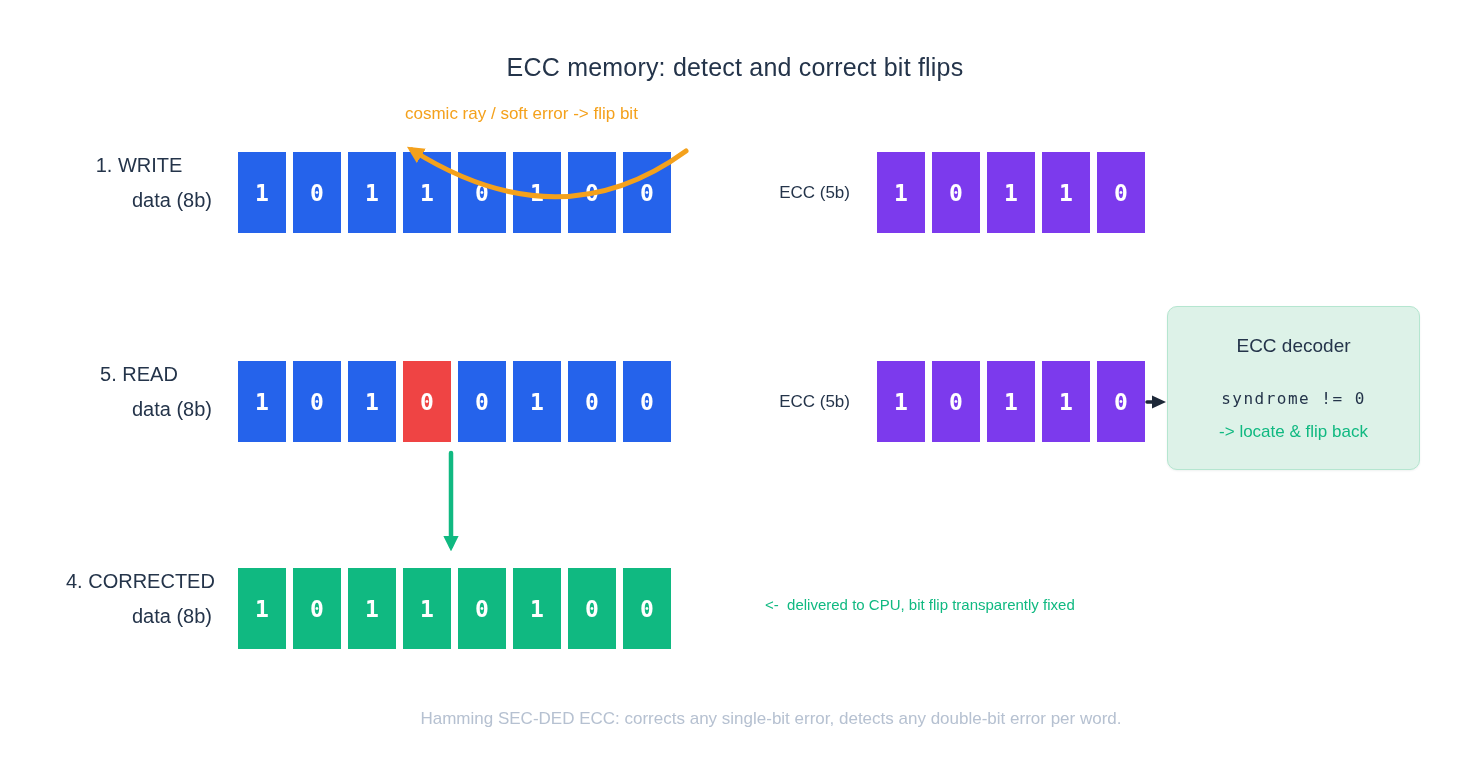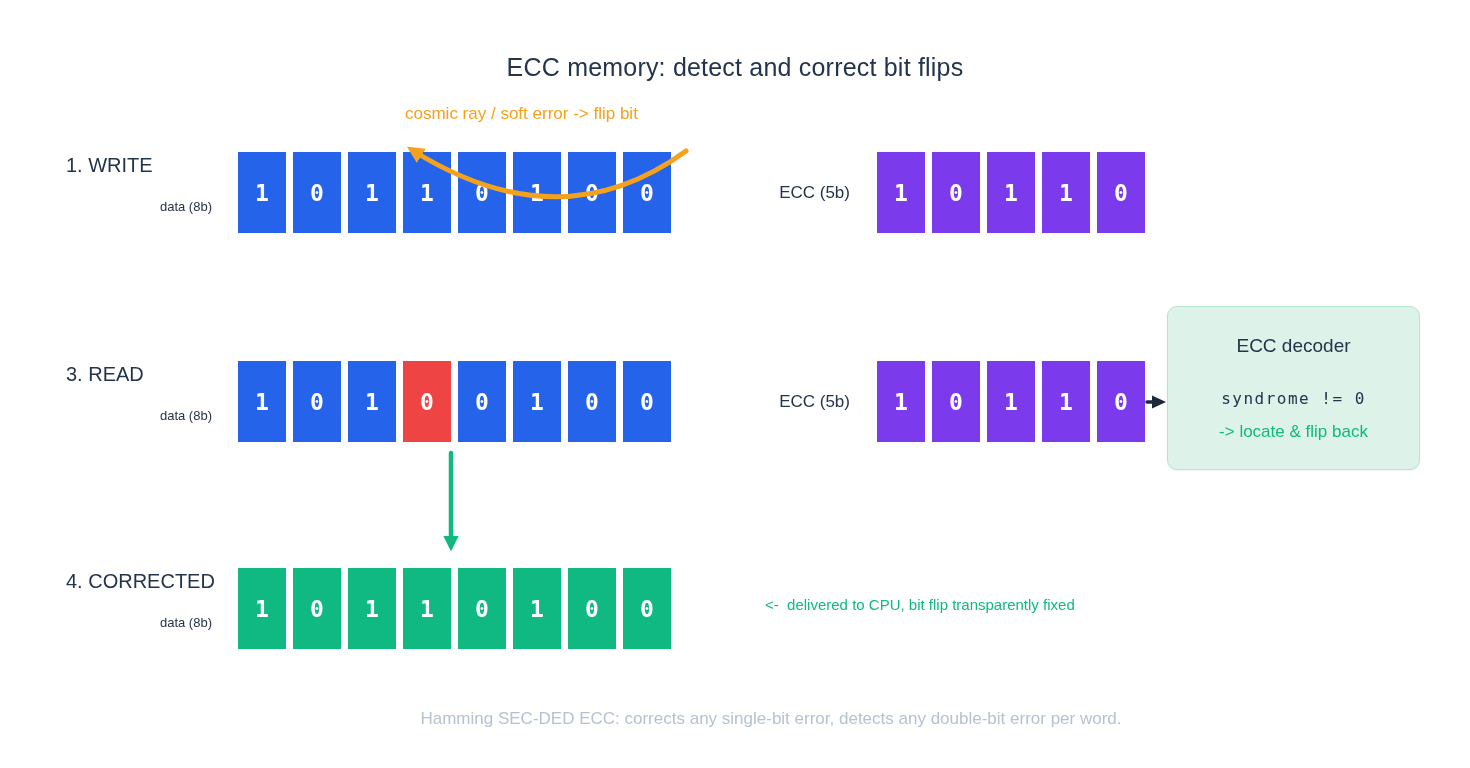--- a/index.html
+++ b/index.html
@@ -11,22 +11,22 @@
   .abs{position:absolute;}
   .title{
     top:53px; left:0; width:100%; text-align:center;
     font-size:25px; font-weight:500; letter-spacing:.2px; color:var(--ink,#24344a);
   }
   .cosmic{
     top:104px; left:405px; font-size:17px; color:var(--accent-orange,#f4a11c);
   }
   
   .labels{ left:66px; width:146px; }
-  .labels .step{ font-size:20px; white-space:nowrap; color:var(--ink,#24344a); }
-  .labels .sub{ font-size:13px; text-align:right; margin-top:22px; color:var(--ink,#24344a); }
+  .labels .step{ font-size:20px; white-space:nowrap; color:var(--ink,#24344a);text-align:center; }
+  .labels .sub{ font-size:20px; text-align:right; margin-top:12px; color:var(--ink,#24344a); }
   .r1{ top:152px; } .r2{ top:361px; } .r3{ top:568px; }
   .labels.r1,.labels.r2,.labels.r3{ padding-top:2px; }
   .bits{ display:flex; gap:7px; }
   .bits-data{ left:238px; }
   .bits-ecc{ left:877px; }
   .cell{
     width:48px; height:81px; display:flex; align-items:center; justify-content:center;
     color:#fff; font-family:"DejaVu Sans Mono", monospace; font-weight:bold; font-size:23px;
   }
   .cell.data{ background:var(--data-bit,#2563eb); }
@@ -89,21 +89,21 @@
   <div class="abs ecc-label r1">ECC (5b)</div>
   <div class="abs bits bits-ecc r1">
       <div class="cell ecc">1</div>
       <div class="cell ecc">0</div>
       <div class="cell ecc">1</div>
       <div class="cell ecc">1</div>
       <div class="cell ecc">0</div>
     </div>
 
   <div class="abs labels r2">
-    <div class="step">3. READ</div>
+    <div class="step">5. READ</div>
     <div class="sub">data (8b)</div>
   </div>
   <div class="abs bits bits-data r2">
       <div class="cell data">1</div>
       <div class="cell data">0</div>
       <div class="cell data">1</div>
       <div class="cell error">0</div>
       <div class="cell data">0</div>
       <div class="cell data">1</div>
       <div class="cell data">0</div>

